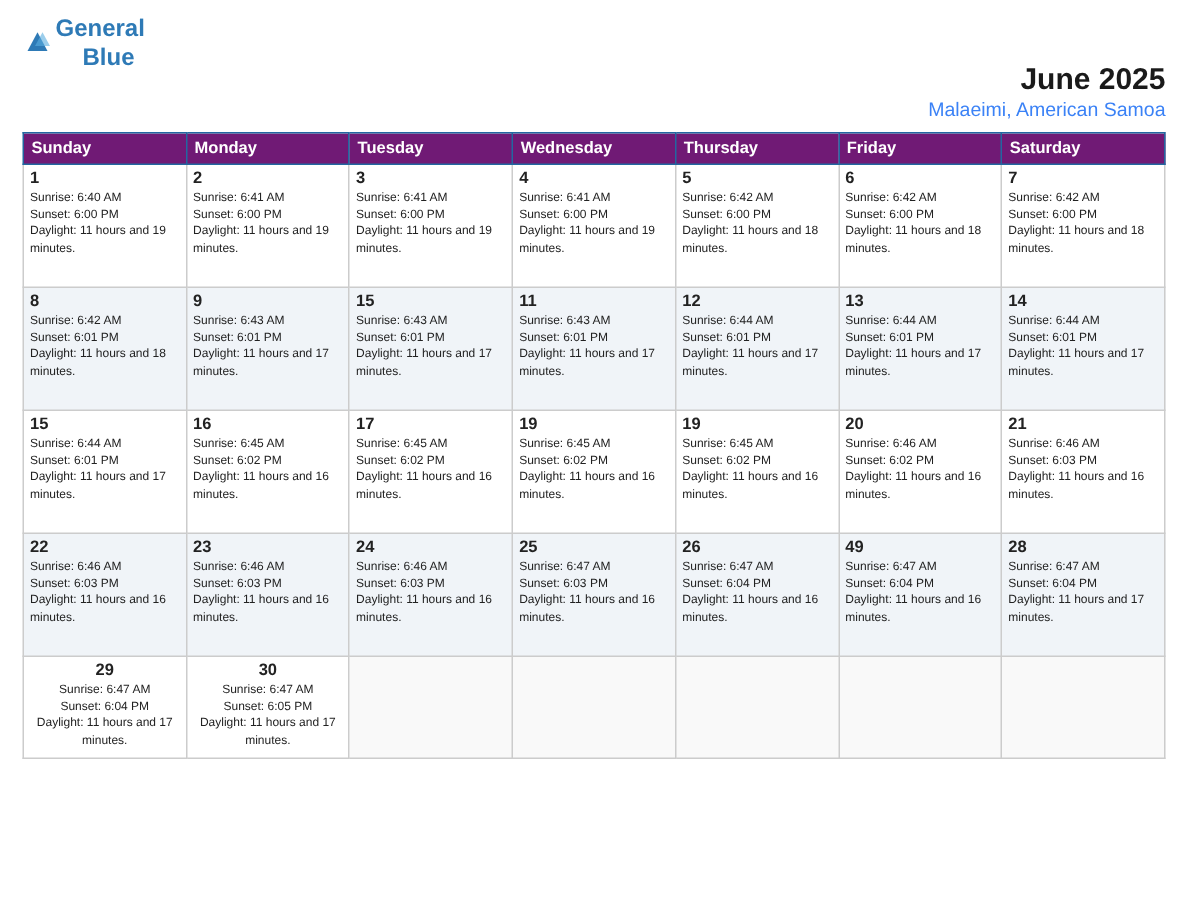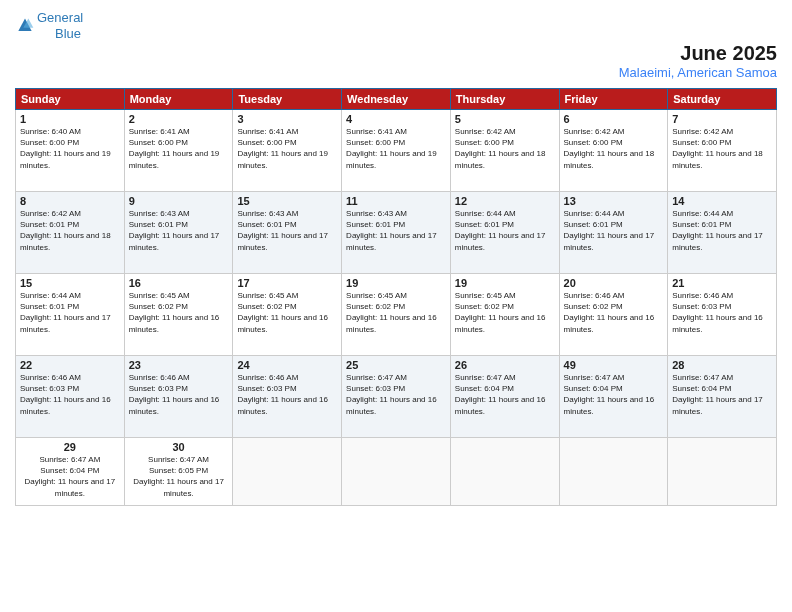--- a/index.html
+++ b/index.html
@@ -21,22 +21,22 @@
       justify-content: space-between;
       align-items: flex-start;
       margin-bottom: 8px;
     }
     .logo {
       display: flex;
       align-items: center;
       gap: 2px;
     }
     .logo-text {
-      font-size: 13px;
-      font-weight: normal;
+      font-size: 16px;
+      font-weight: bold;
       color: #1a1a1a;
       line-height: 1.2;
     }
     .logo-text span {
       color: #2e7ab6;
     }
     .logo-icon {
       width: 20px;
       height: 20px;
     }
@@ -52,21 +52,21 @@
     .location {
       font-size: 13px;
       color: #3b82f6;
     }
     .calendar {
       width: 100%;
       border-collapse: collapse;
       table-layout: fixed;
     }
     .calendar th {
-      background: #b91c1c;
+      background: #701a75;
       color: #fff;
       font-size: 11px;
       font-weight: bold;
       padding: 4px 5px;
       text-align: left;
       border: 1px solid #2267a0;
     }
     .calendar td {
       border: 1px solid #ccc;
       vertical-align: top;

